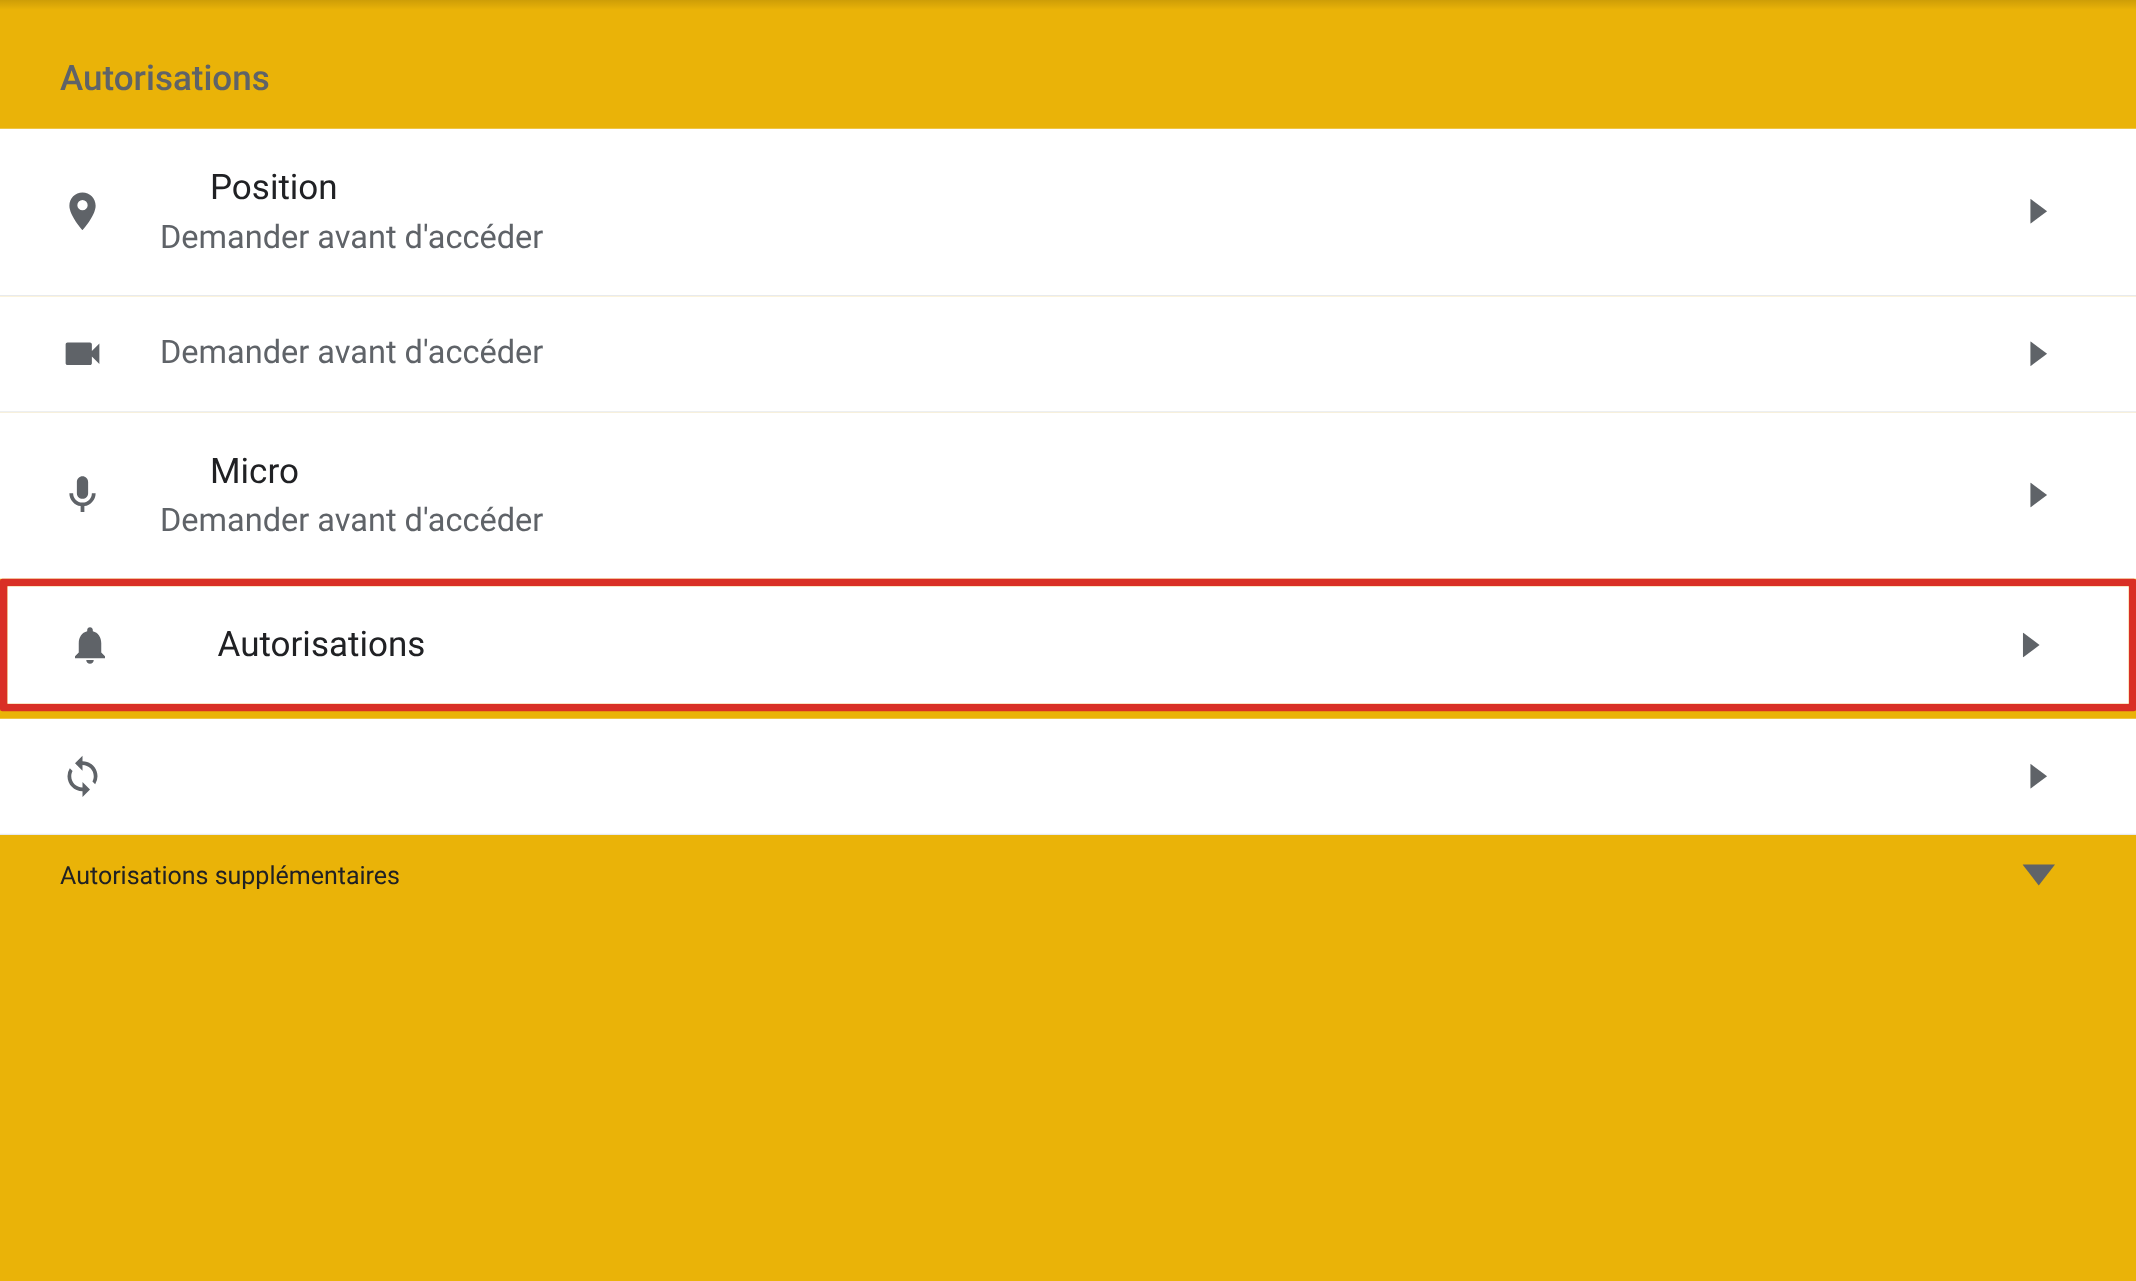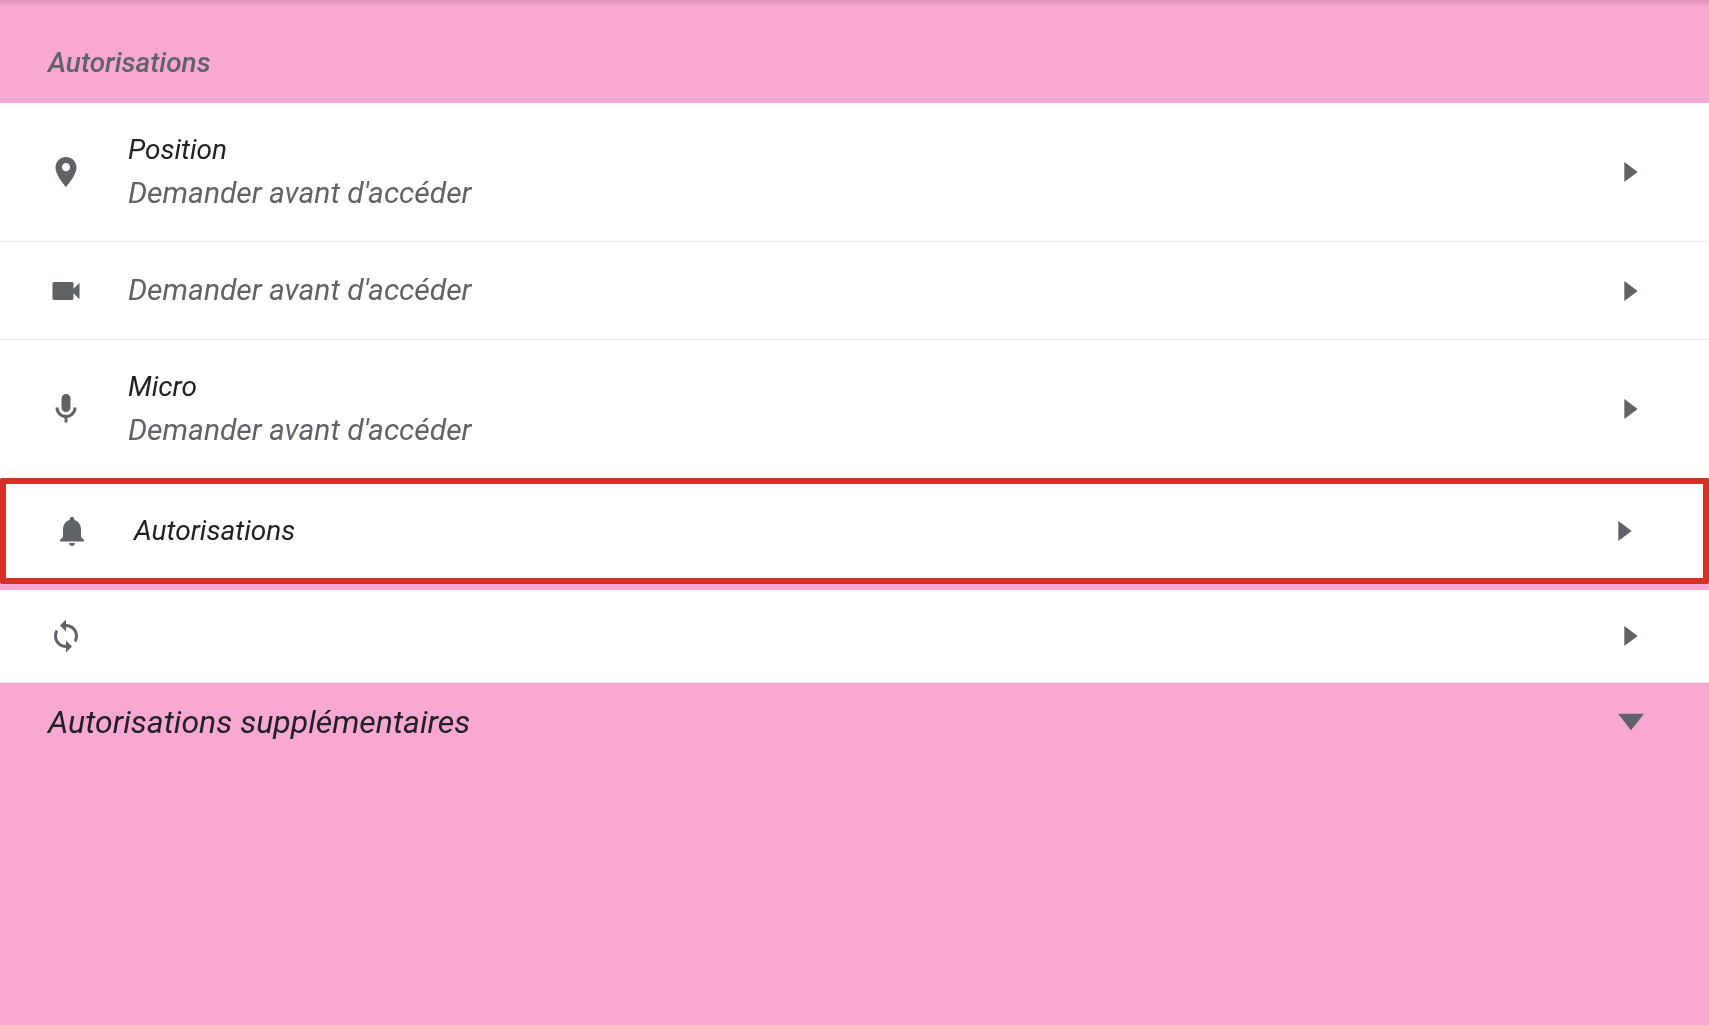--- a/index.html
+++ b/index.html
@@ -7,22 +7,21 @@
     margin: 0;
     padding: 0;
     font-family: Roboto, "Segoe UI", Arial, sans-serif;
     background: #ffffff;
     color: #202124;
   }
   .page {
     width: 1709px;
     min-height: 1025px;
     position: relative;
-    background: #f9a8d4;
-    font-style: italic;
+    background: #eab308;
   }
   .top-shadow {
     height: 8px;
     background: linear-gradient(to bottom, rgba(0,0,0,0.12), rgba(0,0,0,0));
   }
   .content {
     padding: 0;
   }
   .section-title {
     font-size: 28px;
@@ -57,23 +56,24 @@
     flex: 1 1 auto;
     display: flex;
     flex-direction: column;
     gap: 4px;
   }
   .row .title {
     font-size: 28px;
     color: #202124;
     font-weight: 400;
     line-height: 1.35;
+    margin-left: 40px;
   }
   .row .subtitle {
-    font-size: 30px;
+    font-size: 26px;
     color: #5f6368;
     font-weight: 400;
     line-height: 1.35;
   }
   .row .arrow-slot {
     width: 60px;
     flex: 0 0 60px;
     display: flex;
     align-items: center;
     justify-content: center;
@@ -91,21 +91,21 @@
     border-bottom: none;
   }
   .expand-row {
     display: flex;
     align-items: center;
     padding: 20px 48px 6px 48px;
     cursor: pointer;
   }
   .expand-row .label {
     flex: 1 1 auto;
-    font-size: 32px;
+    font-size: 20px;
     color: #202124;
     font-weight: 400;
   }
   .expand-row .chev-slot {
     width: 60px;
     flex: 0 0 60px;
     display: flex;
     align-items: center;
     justify-content: center;
   }

